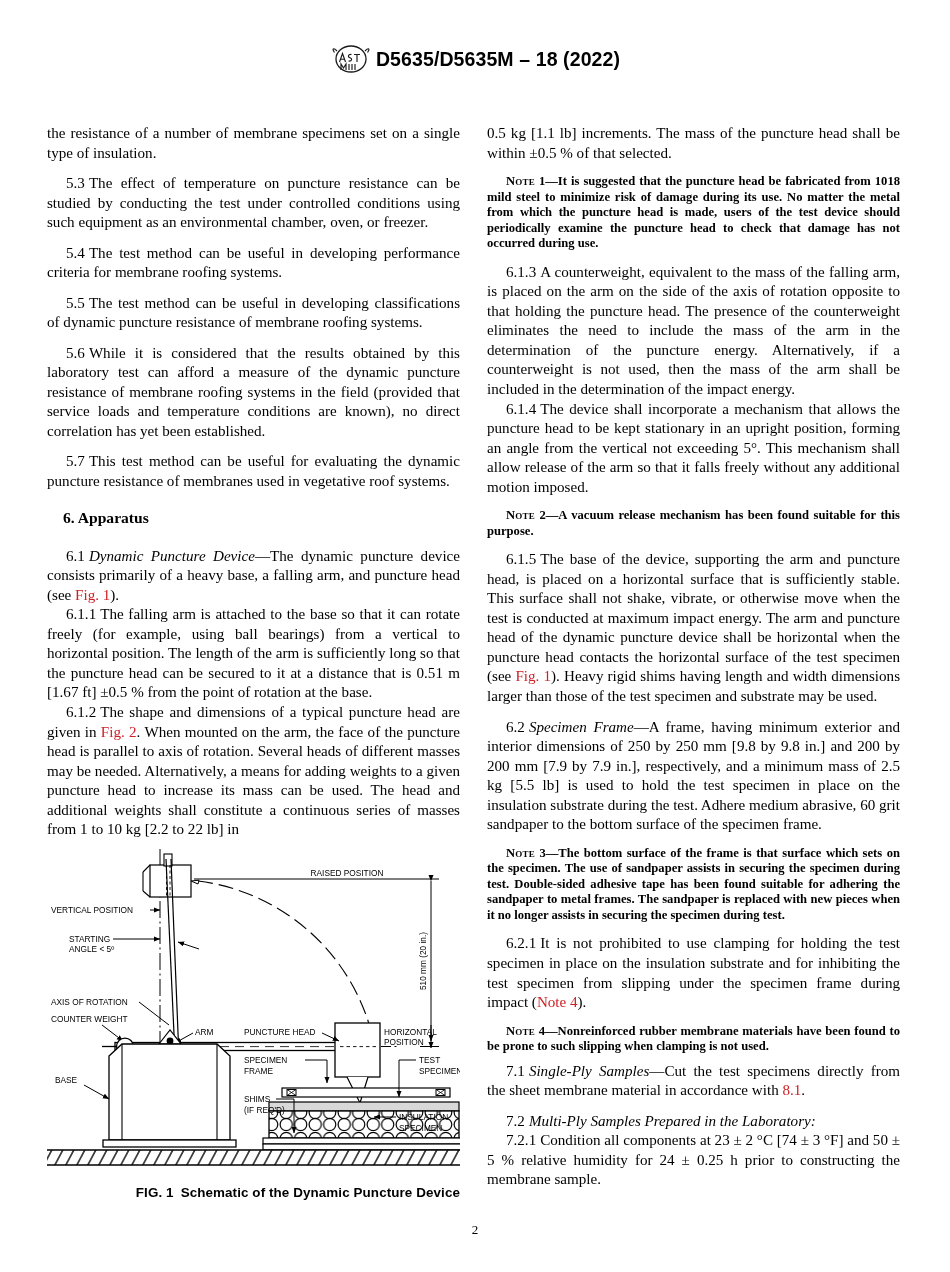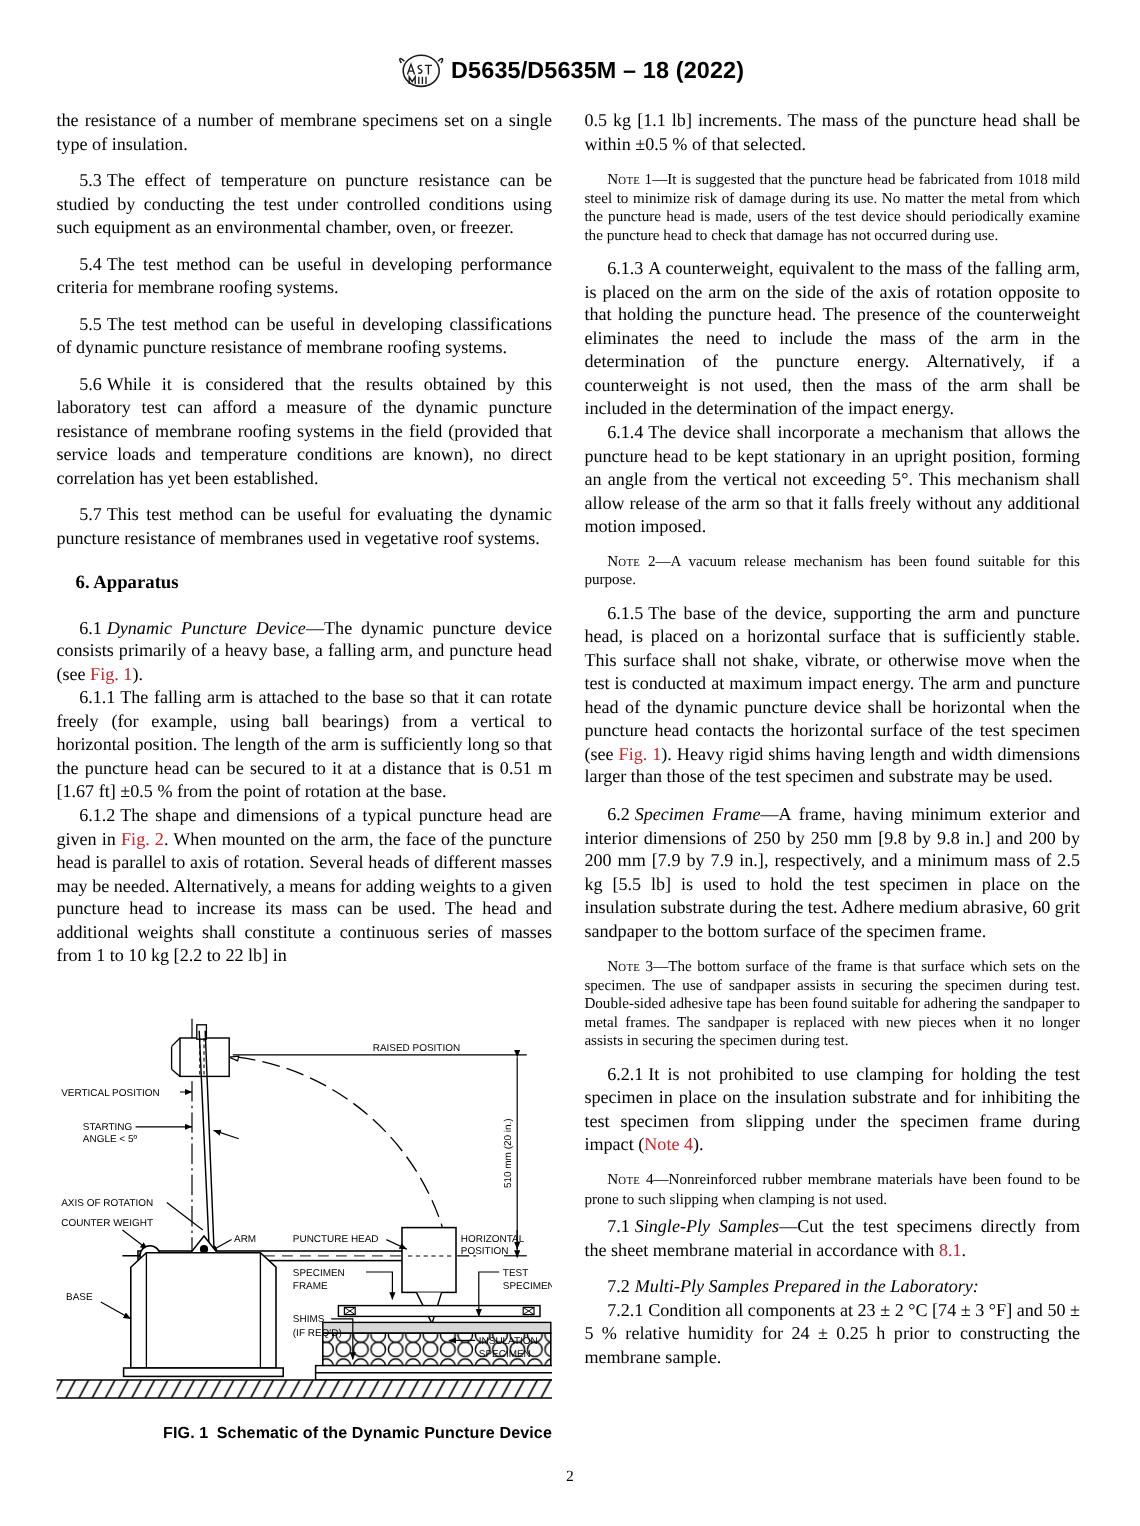--- a/index.html
+++ b/index.html
@@ -52,21 +52,21 @@
     text-justify: inter-word;
     hyphens: manual;
   }
   .col-left  { left: 47px; }
   .col-right { left: 487px; }
 
   p {
     margin: 0;
     text-indent: 19px;
   }
-  p.noindent { text-indent: 0; }
+  p.noindent { text-indent: 0; margin-top: 32px; }
 
   
   .num { white-space: nowrap; }
   .num-gap { display: inline-block; width: 4px; }
 
   i, .it { font-style: italic; }
 
   .ref {
     color: #cc2127;
   }
@@ -83,20 +83,21 @@
   .sp-before { margin-top: 11px; }
   .sp-before-lg { margin-top: 14px; }
 
   
   .note {
     font-size: 12.6px;
     line-height: 1.235;
     text-indent: 19px;
     text-align: justify;
     margin: 11px 0 0 0;
+    font-weight: bold;
   }
   .note-lbl {
     font-variant: small-caps;
     letter-spacing: 0.2px;
   }
 
   
   .figure {
     position: absolute;
     left: 47px;

